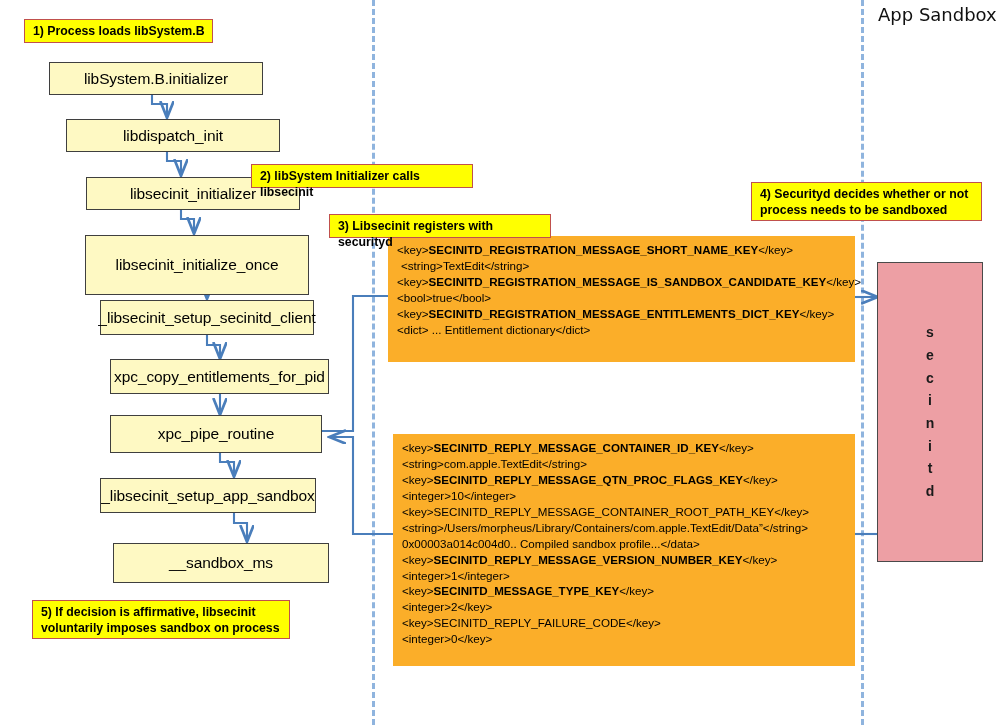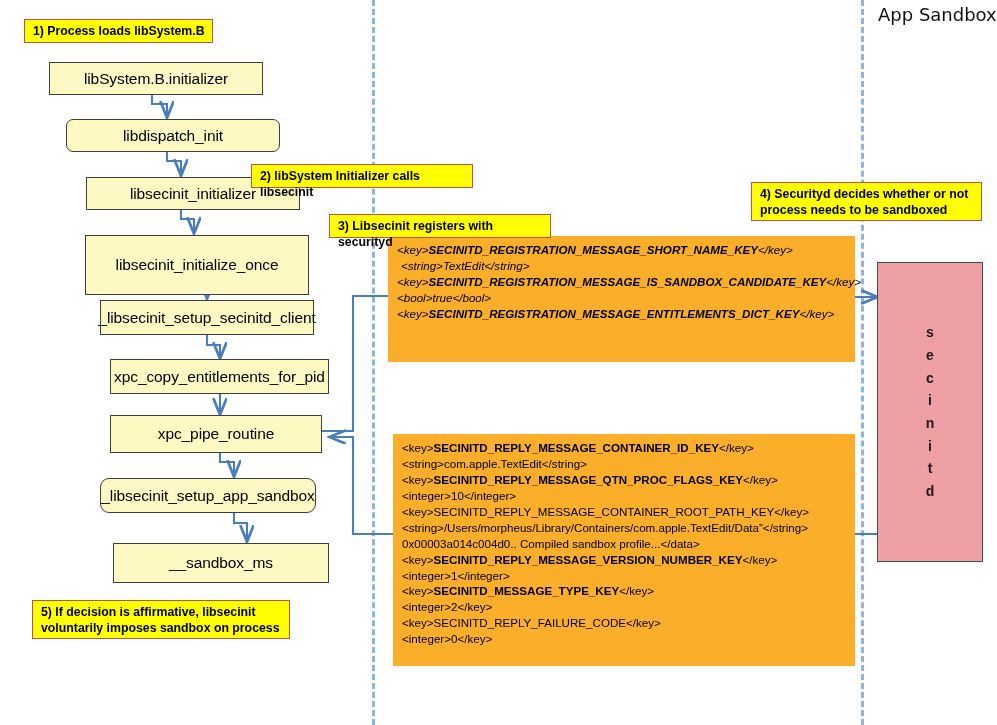--- a/index.html
+++ b/index.html
@@ -152,33 +152,33 @@
       <path d="M627,534 L353,534 L353,437 L330,437" marker-end="url(#arrowhead)"></path>
 
       <path d="M855,297 L877,297" marker-end="url(#arrowhead)"></path>
 
       <path d="M855,534 L877,534"></path>
     </g>
   </svg>
 
   <div class="flow-box" style="left:49px; top:62px; width:214px; height:33px;">libSystem.B.initializer</div>
 
-  <div class="flow-box" style="left:66px; top:119px; width:214px; height:33px;border-radius:7px;">libdispatch_init</div>
+  <div class="flow-box" style="left:66px; top:119px; width:214px; height:33px;">libdispatch_init</div>
 
   <div class="flow-box" style="left:73px; top:177px; width:214px; height:33px;margin-left:13px;">libsecinit_initializer</div>
 
   <div class="flow-box" style="left:85px; top:235px; width:224px; height:60px;">libsecinit_initialize_once</div>
 
   <div class="flow-box" style="left:100px; top:300px; width:214px; height:35px;">_libsecinit_setup_secinitd_client</div>
 
   <div class="flow-box" style="left:110px; top:359px; width:219px; height:35px;">xpc_copy_entitlements_for_pid</div>
 
   <div class="flow-box" style="left:110px; top:415px; width:212px; height:38px;">xpc_pipe_routine</div>
 
-  <div class="flow-box" style="left:100px; top:478px; width:216px; height:35px;border-radius:9px;">_libsecinit_setup_app_sandbox</div>
+  <div class="flow-box" style="left:100px; top:478px; width:216px; height:35px;">_libsecinit_setup_app_sandbox</div>
 
   <div class="flow-box" style="left:113px; top:543px; width:216px; height:40px;">__sandbox_ms</div>
 
   <div class="callout" style="left:24px; top:19px; width:189px; height:24px;">
     <div>1) Process loads libSystem.B</div>
   </div>
 
   <div class="callout" style="left:251px; top:164px; width:222px; height:24px;">
     <div>2) libSystem Initializer calls libsecinit</div>
   </div>
@@ -190,26 +190,27 @@
   <div class="callout" style="left:751px; top:182px; width:231px; height:39px;">
     <div>4) Securityd decides whether or not</div>
     <div>process needs to be sandboxed</div>
   </div>
 
   <div class="callout" style="left:32px; top:600px; width:258px; height:39px;">
     <div>5) If decision is affirmative, libsecinit</div>
     <div>voluntarily imposes sandbox on process</div>
   </div>
 
-  <div class="msg-panel" id="registration-panel" style="left:388px; top:236px; width:467px; height:126px;font-style:italic;">
+  <div class="msg-panel" id="registration-panel" style="left:388px; top:236px; width:467px; height:126px;">
       <div class="line"><span>&lt;key&gt;</span><b>SECINITD_REGISTRATION_MESSAGE_SHORT_NAME_KEY</b><span>&lt;/key&gt;</span></div>
       <div class="line indent"><span>&lt;string&gt;TextEdit&lt;/string&gt;</span></div>
       <div class="line"><span>&lt;key&gt;</span><b>SECINITD_REGISTRATION_MESSAGE_IS_SANDBOX_CANDIDATE_KEY</b><span>&lt;/key&gt;</span></div>
       <div class="line"><span>&lt;bool&gt;true&lt;/bool&gt;</span></div>
       <div class="line"><span>&lt;key&gt;</span><b>SECINITD_REGISTRATION_MESSAGE_ENTITLEMENTS_DICT_KEY</b><span>&lt;/key&gt;</span></div>
+      <div class="line"><span>&lt;dict&gt; ... Entitlement dictionary&lt;/dict&gt;</span></div>
     </div>
 
   <div class="msg-panel" id="reply-panel" style="left:393px; top:419px; width:462px; height:232px;margin-top:15px;">
       <div class="line"><span>&lt;key&gt;</span><b>SECINITD_REPLY_MESSAGE_CONTAINER_ID_KEY</b><span>&lt;/key&gt;</span></div>
       <div class="line"><span>&lt;string&gt;com.apple.TextEdit&lt;/string&gt;</span></div>
       <div class="line"><span>&lt;key&gt;</span><b>SECINITD_REPLY_MESSAGE_QTN_PROC_FLAGS_KEY</b><span>&lt;/key&gt;</span></div>
       <div class="line"><span>&lt;integer&gt;10&lt;/integer&gt;</span></div>
       <div class="line"><span>&lt;key&gt;SECINITD_REPLY_MESSAGE_CONTAINER_ROOT_PATH_KEY&lt;/key&gt;</span></div>
       <div class="line"><span>&lt;string&gt;/Users/morpheus/Library/Containers/com.apple.TextEdit/Data”&lt;/string&gt;</span></div>
       <div class="line"><span>0x00003a014c004d0.. Compiled sandbox profile...&lt;/data&gt;</span></div>

